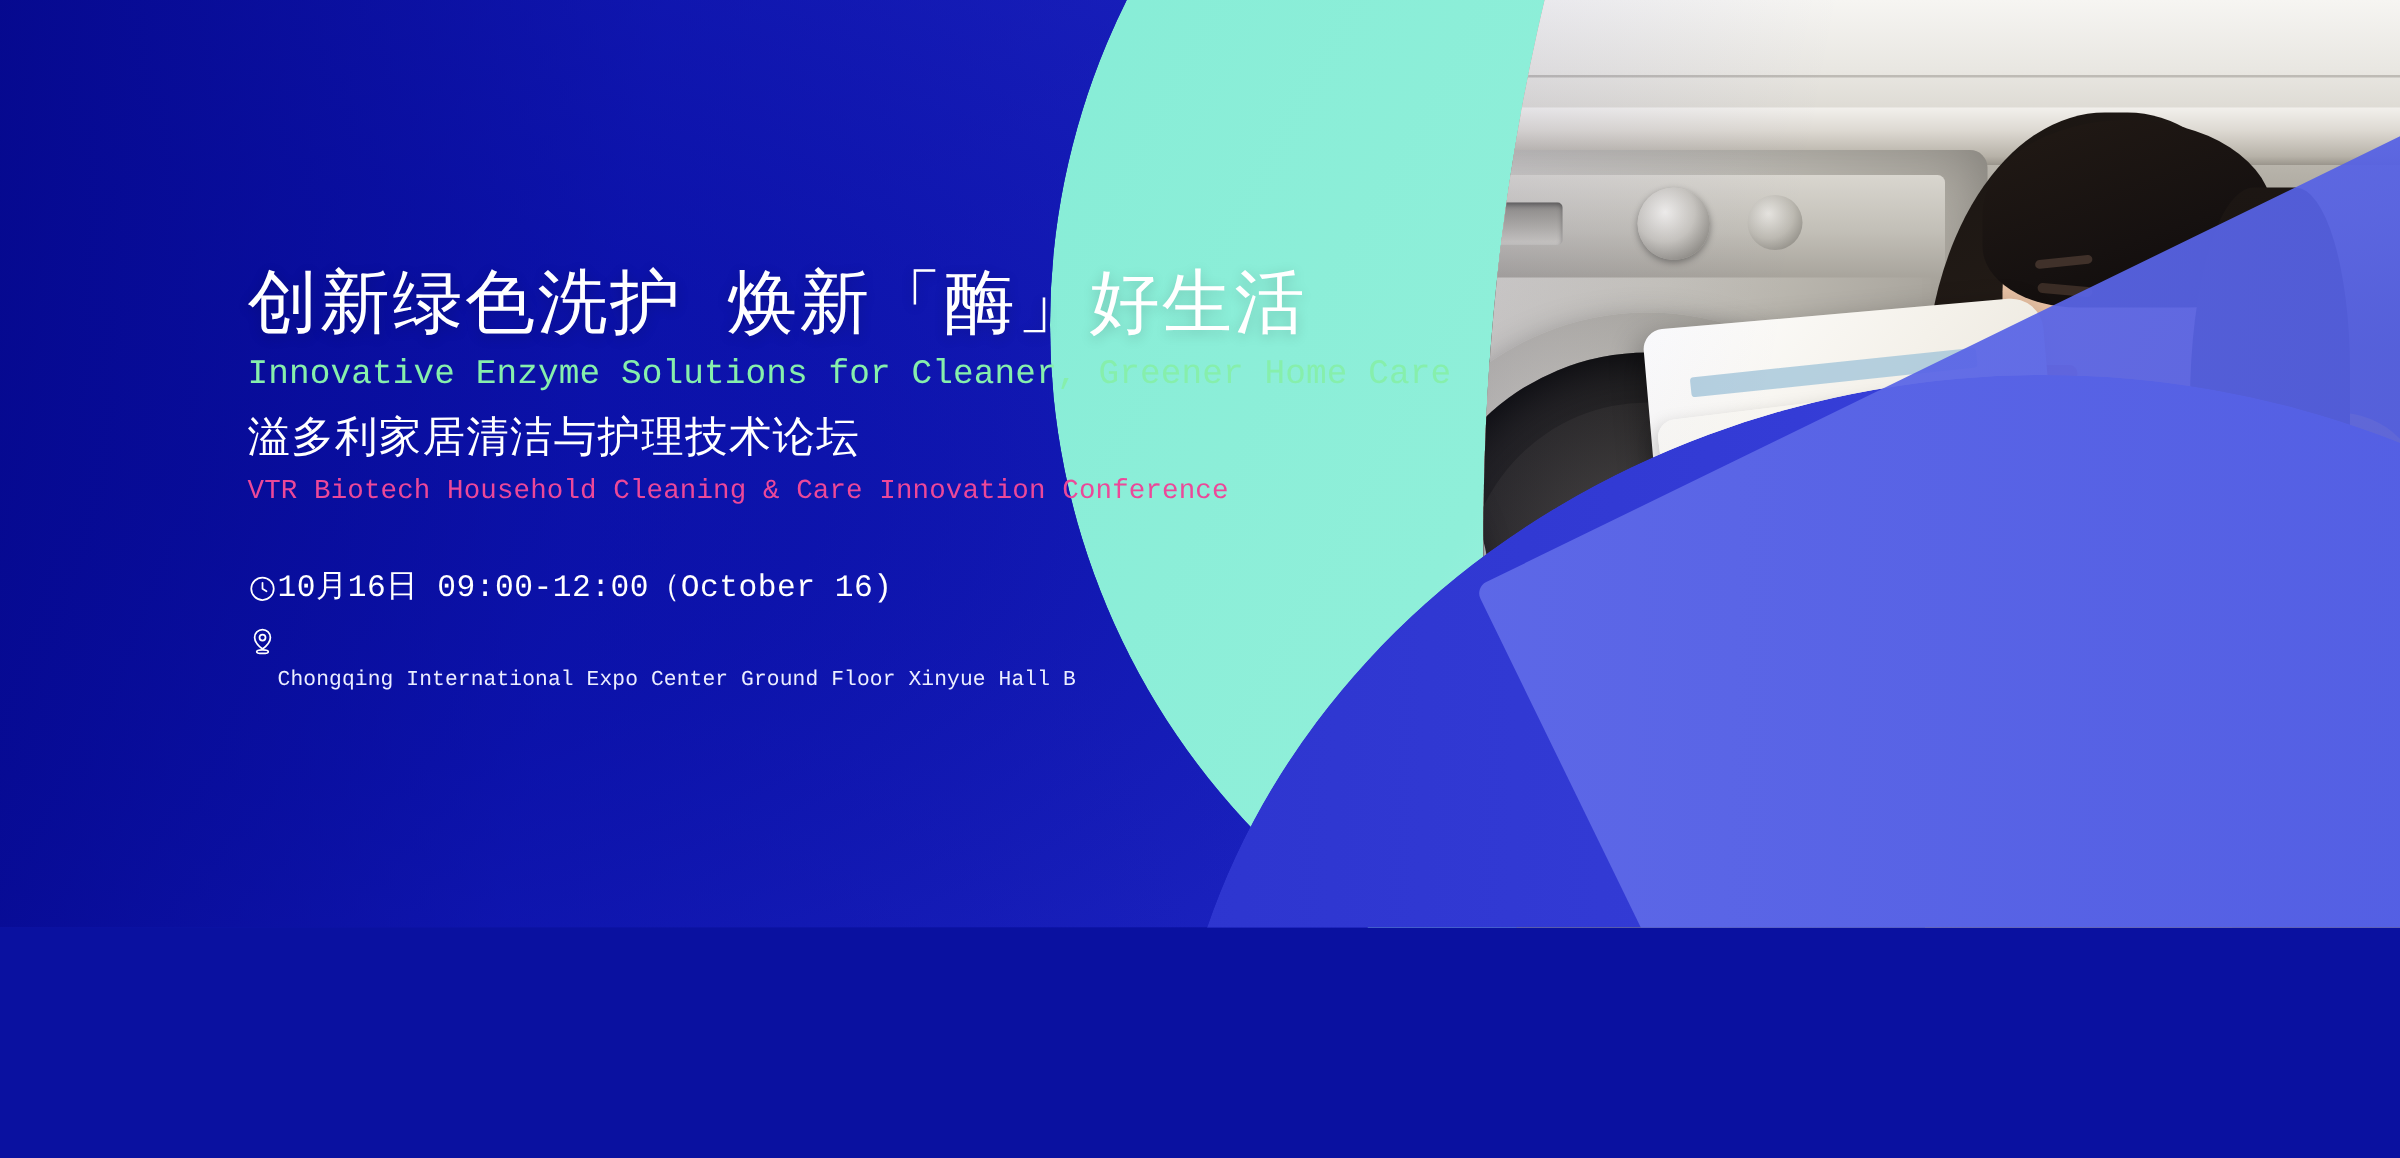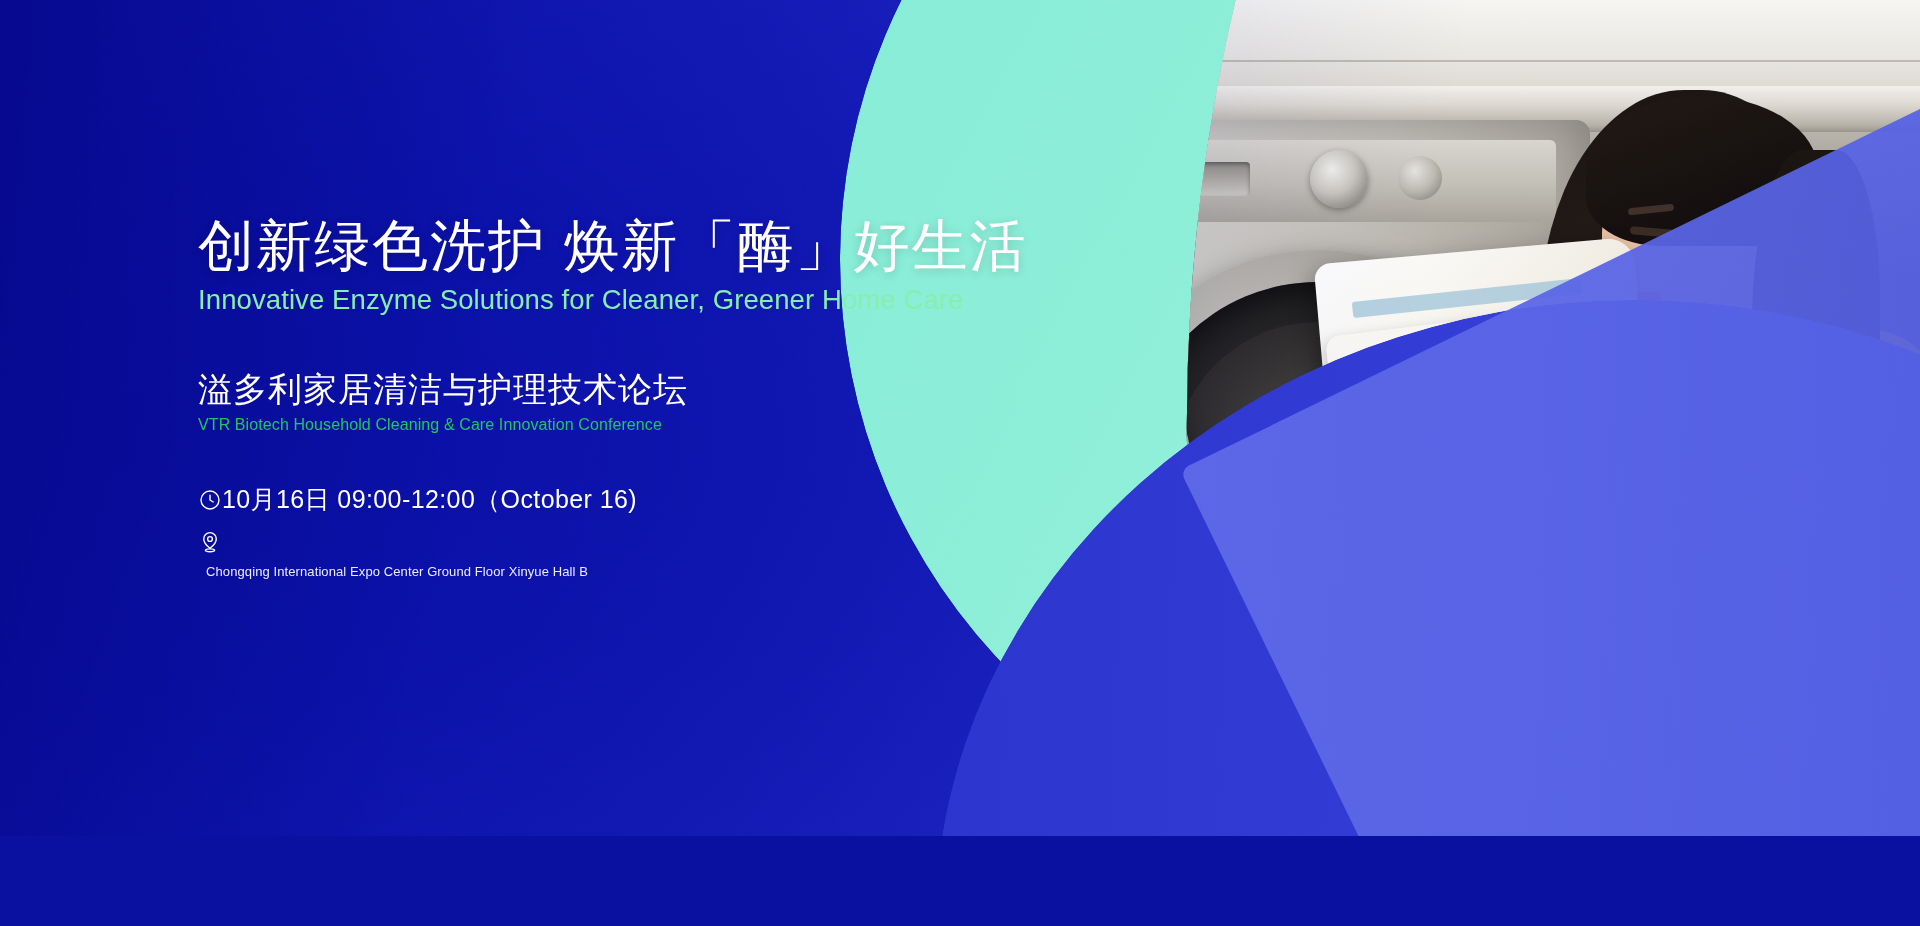--- a/index.html
+++ b/index.html
@@ -8,22 +8,23 @@
     width: 1920px;
     height: 926px;
     overflow: hidden;
     background: #0a11a0;
     font-family: "Liberation Sans", "DejaVu Sans", sans-serif;
   }
 
   #banner {
     position: relative;
     width: 1920px;
-    height: 836px;
+    height: 742px;
     overflow: hidden;
+    font-family: Liberation Mono, monospace;
   }
 
   
   .bg-gradient {
     position: absolute;
     inset: 0;
     background:
       radial-gradient(120% 150% at 8% 52%, #0a0fa3 0%, #0d14ad 22%, #1a21bd 48%, #2b32cf 72%, #3c44e0 100%);
   }
   .bg-gradient-2 {
@@ -260,32 +261,32 @@
   .title-en {
     margin-top: 4px;
     font-size: 27.5px;
     line-height: 1.2;
     font-weight: 400;
     letter-spacing: 0.1px;
     white-space: nowrap;
     color: #86efac;
   }
 
-  .sub-block { margin-top: 52px; }
+  .sub-block { margin-top: 16px; }
   .sub-cn {
     font-size: 34px;
     line-height: 1.25;
     letter-spacing: 1px;
     white-space: nowrap;
   }
   .sub-en {
     margin-top: 6px;
-    font-size: 16px;
+    font-size: 22px;
     letter-spacing: 0.1px;
-    color: #22c55e;
+    color: #ec4899;
     white-space: nowrap;
   }
 
   .meta-block { margin-top: 50px; }
 
   .meta-row {
     display: flex;
     align-items: flex-start;
     margin-bottom: 10px;
   }
@@ -297,22 +298,22 @@
   .meta-icon svg { display: block; }
   .meta-texts { display: flex; flex-direction: column; }
   .meta-cn {
     font-size: 25px;
     line-height: 1.25;
     letter-spacing: 0.4px;
     white-space: nowrap;
   }
   .meta-en {
     margin-top: 4px;
-    margin-left: 8px;
-    font-size: 13px;
+    margin-left: 24px;
+    font-size: 17px;
     letter-spacing: 0.1px;
     color: #eceeff;
     white-space: nowrap;
   }
 </style>
 </head>
 <body>
 
 <div id="banner">
 

